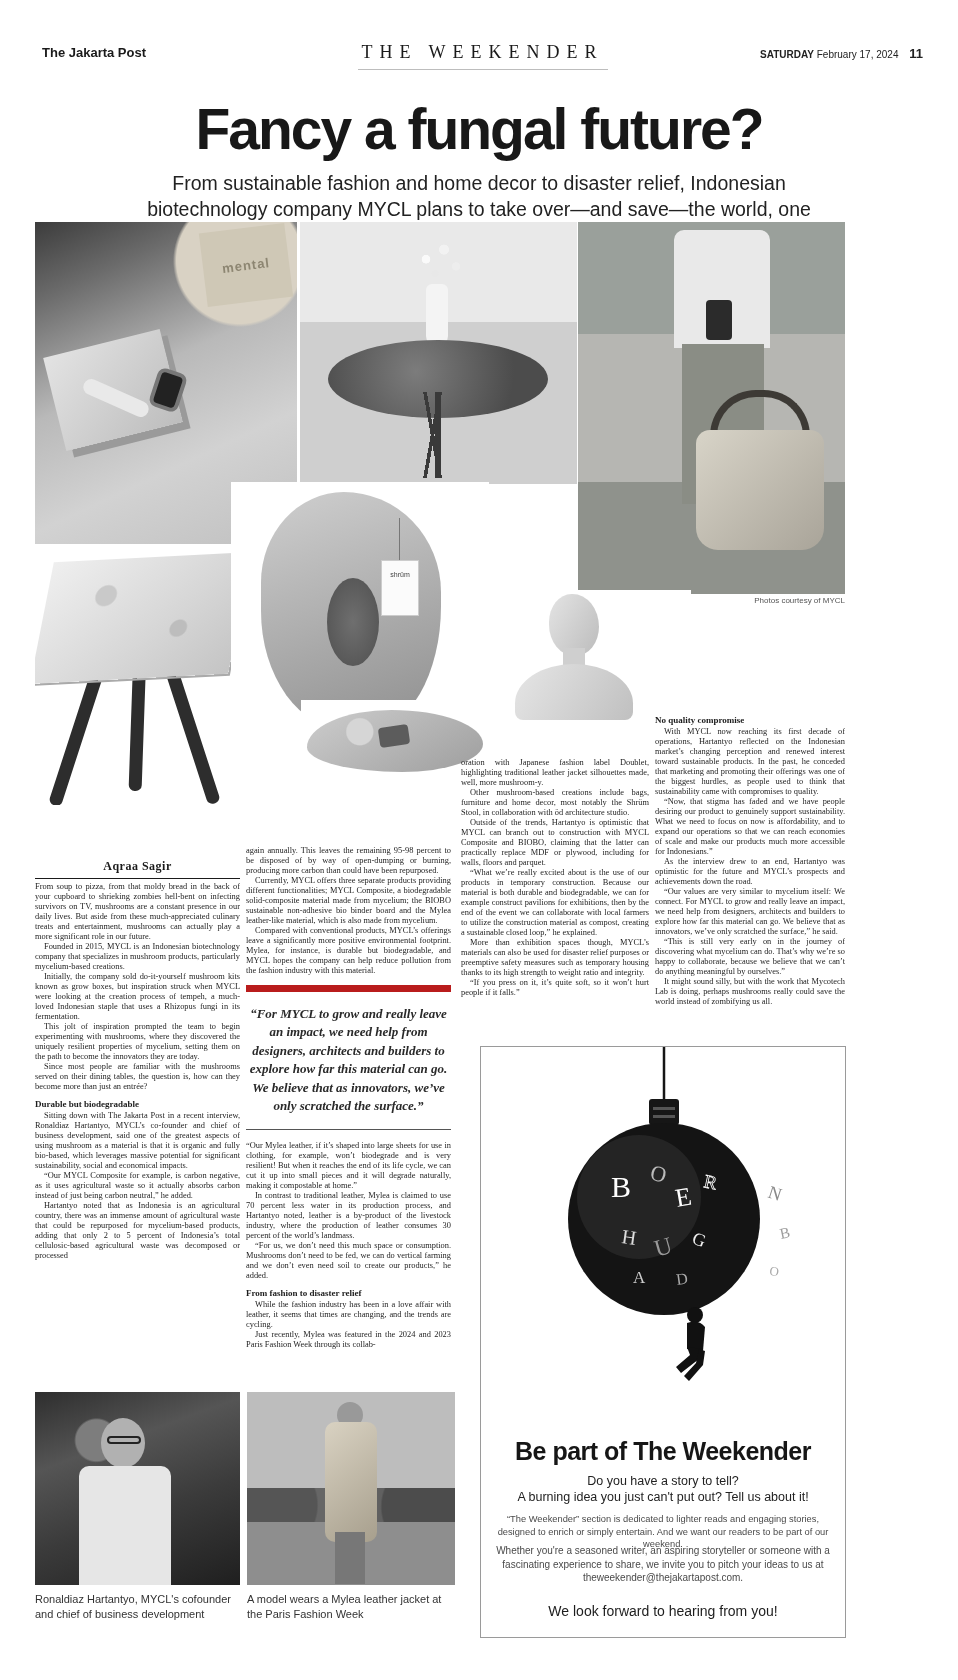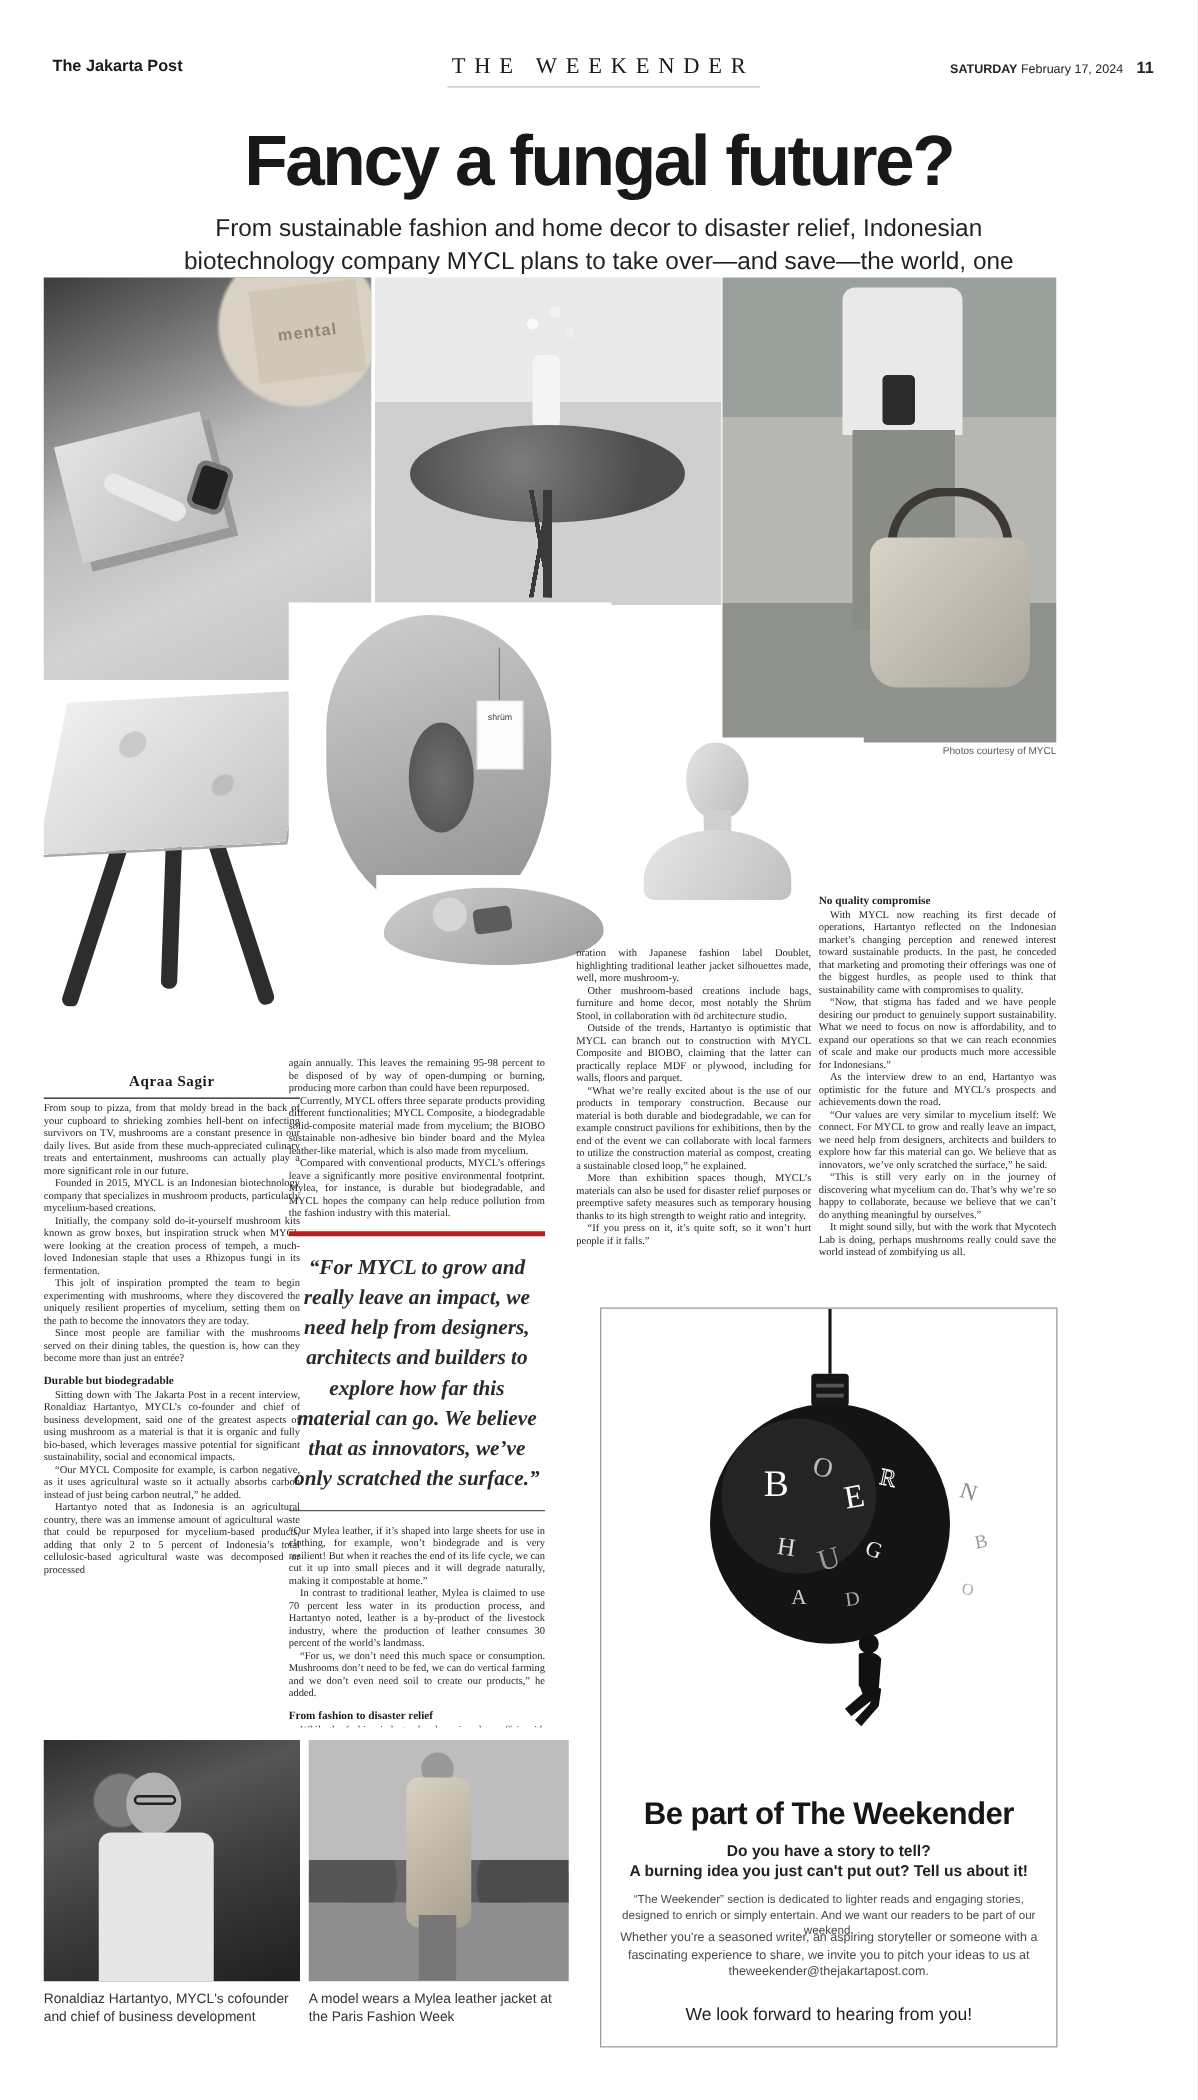--- a/index.html
+++ b/index.html
@@ -82,35 +82,35 @@
       linear-gradient(150deg,#cdcdcd,#9e9e9e); border-radius:48% 52% 46% 54%/60% 55% 45% 40%; }
   .st-chip { position:absolute; left:78px; top:26px; width:30px; height:20px; background:#5c5c5c; border-radius:4px; transform:rotate(-8deg); }
   .photo-credit { position:absolute; left:545px; top:596px; width:300px; text-align:right;
     font-family:"Liberation Sans",sans-serif; font-size:8px; color:#555; }
   
   .byline-wrap { position:absolute; left:35px; top:856px; width:205px; text-align:center; border-bottom:1.5px solid #1a1a1a; padding-bottom:4px; }
   .byline { font-family:"Liberation Serif",serif; font-weight:bold; font-size:12px; letter-spacing:0.5px; }
   
   .col { position:absolute; font-size:8.4px; line-height:10px; text-align:justify; color:#1d1d1d; overflow:hidden; }
   .col-1 { left:35px;  top:882px; width:205px; height:500px; }
-  .col-2 { left:231px; top:846px; width:205px; height:536px;font-family:Liberation Serif, serif; }
+  .col-2 { left:246px; top:846px; width:205px; height:536px;font-family:Liberation Serif, serif; }
   .col-3 { left:461px; top:758px; width:188px; height:278px; }
   .col-4 { left:655px; top:708px; width:190px; height:328px; }
   .para { text-indent:9px; }
   .para.ni { text-indent:0; }
   .col-head { font-weight:bold; font-size:9px; margin:7px 0 2px; text-align:left; }
-  .pull-quote { font-style:italic; font-weight:bold; font-size:17px; line-height:1.42; text-align:center;
-    border-top:4px solid #b91c1c; border-bottom:1px solid #555; padding:13px 2px; margin:9px 0 11px; color:#2a2a2a; text-indent:0; }
+  .pull-quote { font-style:italic; font-weight:bold; font-size:13px; line-height:1.42; text-align:center;
+    border-top:7px solid #b91c1c; border-bottom:1px solid #555; padding:13px 2px; margin:9px 0 11px; color:#2a2a2a; text-indent:0; }
   
   .promo { position:absolute; left:480px; top:1046px; width:366px; height:592px; border:1px solid #9a9a9a; background:#fff; }
   .promo-illus { position:absolute; left:0; top:0; width:366px; height:350px; }
   .promo-heading { position:absolute; left:0; right:0; top:390px; text-align:center;
     font-family:"Liberation Sans",sans-serif; font-weight:bold; font-size:25px; letter-spacing:-0.5px; color:#161616; }
   .promo-sub { position:absolute; left:0; right:0; top:426px; text-align:center;
-    font-family:"Liberation Sans",sans-serif; font-weight:bold; font-size:12.5px; line-height:1.3; color:#222; }
+    font-family:"Liberation Sans",sans-serif; font-weight:normal; font-size:12.5px; line-height:1.3; color:#222; }
   .promo-body1 { position:absolute; left:14px; right:14px; top:466px; text-align:center;
     font-family:"Liberation Sans",sans-serif; font-size:9.3px; line-height:1.35; color:#4a4a4a; }
   .promo-body2 { position:absolute; left:14px; right:14px; top:497px; text-align:center;
     font-family:"Liberation Sans",sans-serif; font-size:10px; line-height:1.35; color:#4a4a4a; }
   .promo-closing { position:absolute; left:0; right:0; top:556px; text-align:center;
     font-family:"Liberation Sans",sans-serif; font-size:14px; color:#1d1d1d; }
   
   .bphoto { position:absolute; top:1392px; height:193px; overflow:hidden; }
   .bphoto-1 { left:35px; width:205px;
     background: radial-gradient(circle at 30% 25%, #7d7d7d 0 10%, transparent 11%),

